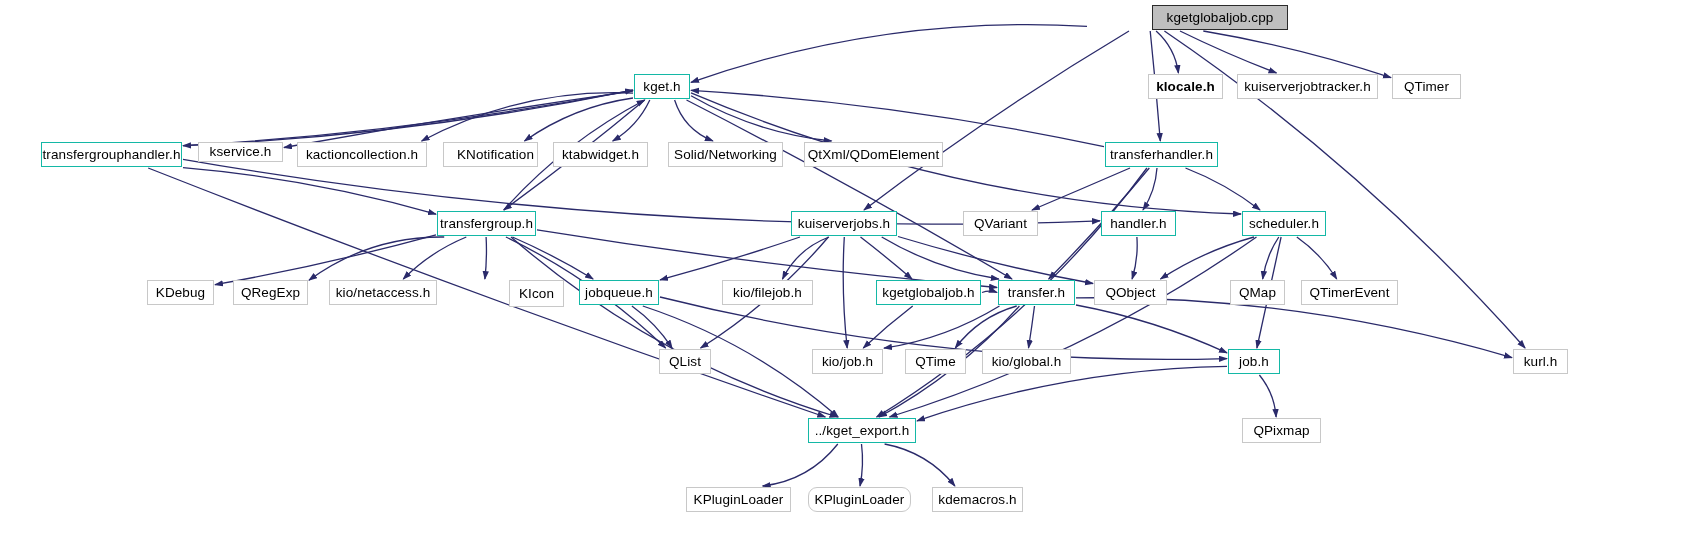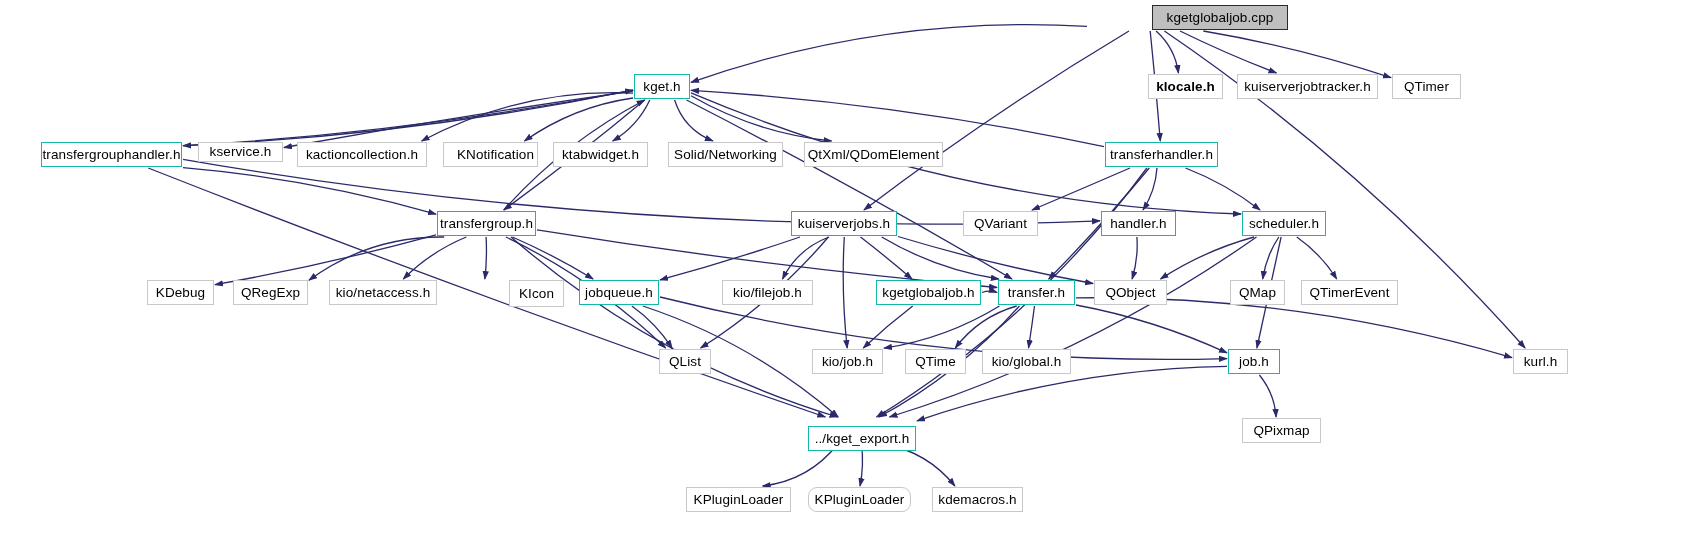--- a/index.html
+++ b/index.html
@@ -233,21 +233,21 @@
       </div>
       <div class="node strong" style="left: 1228px; top: 349px; width: 52px; height: 25px;">
         <span class="node-label">job.h</span>
       </div>
       <div class="node weak" style="left: 1513px; top: 349px; width: 55px; height: 25px;">
         <span class="node-label">kurl.h</span>
       </div>
       <div class="node weak" style="left: 1242px; top: 418px; width: 79px; height: 25px;">
         <span class="node-label">QPixmap</span>
       </div>
-      <div class="node strong" style="left: 808px; top: 418px; width: 108px; height: 25px; margin-top: 8px;">
+      <div class="node strong" style="left: 808px; top: 418px; width: 108px; height: 25px;">
         <span class="node-label">../kget_export.h</span>
       </div>
       <div class="node weak" style="left: 686px; top: 487px; width: 105px; height: 25px;">
         <span class="node-label">KPluginLoader</span>
       </div>
       <div class="node weak" style="left: 808px; top: 487px; width: 103px; height: 25px; border-radius: 9px;">
         <span class="node-label">KPluginLoader</span>
       </div>
       <div class="node weak" style="left: 932px; top: 487px; width: 91px; height: 25px;">
         <span class="node-label">kdemacros.h</span>

